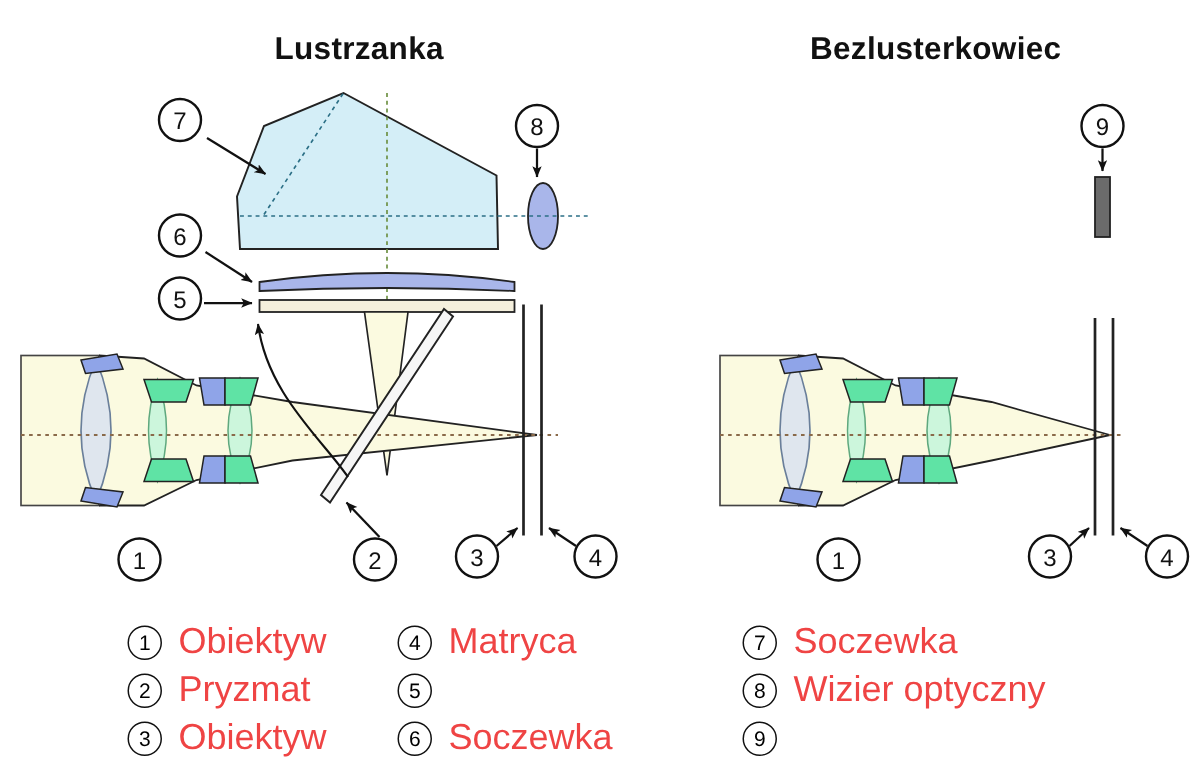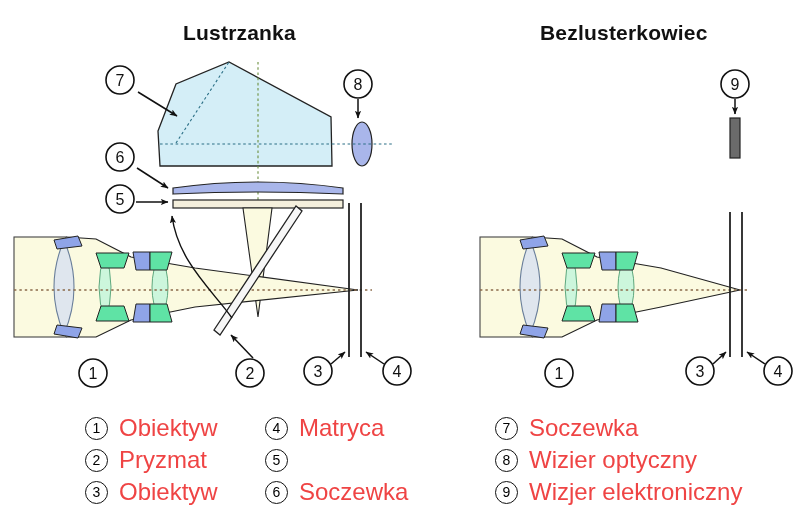--- a/index.html
+++ b/index.html
@@ -277,17 +277,16 @@
     <div class="legend-row">
       <span class="legend-badge">7</span>
       <span class="legend-label">Soczewka</span>
     </div>
     <div class="legend-row">
       <span class="legend-badge">8</span>
       <span class="legend-label">Wizier optyczny</span>
     </div>
     <div class="legend-row">
       <span class="legend-badge">9</span>
-      <span class="legend-label">Wizjer elektroniczny</span>
     </div>
   </div>
 
 </div>
 
 </body></html>

